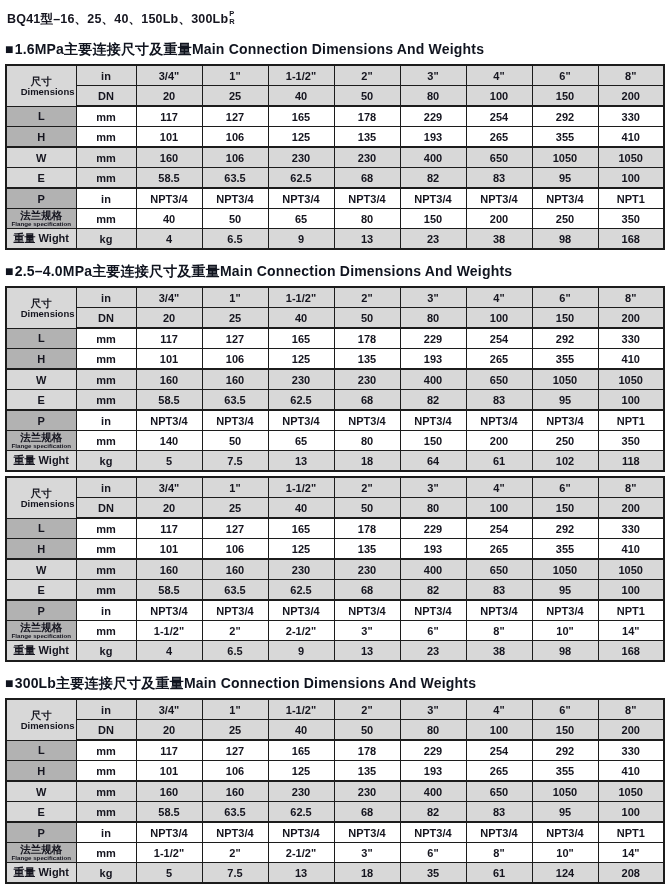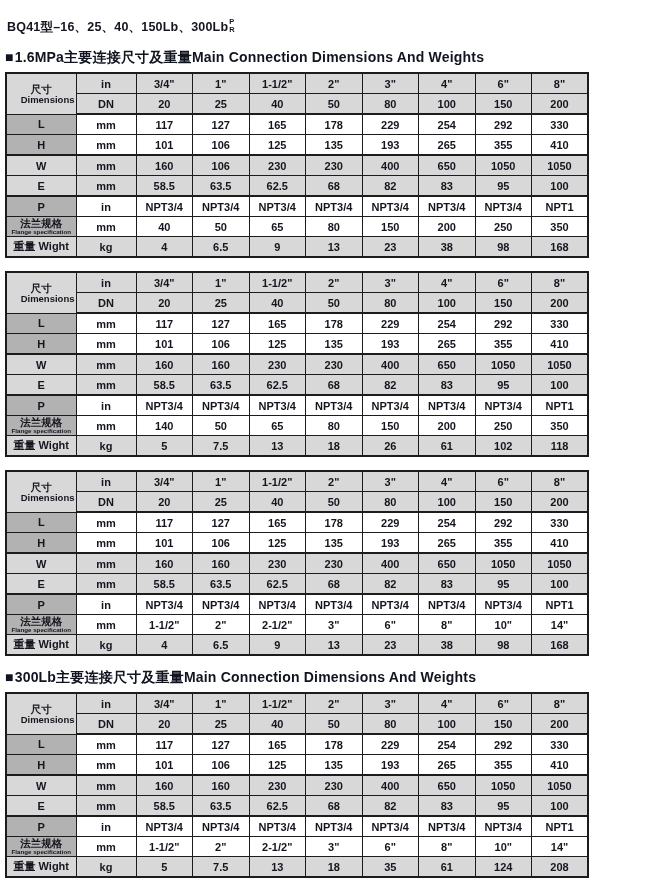--- a/index.html
+++ b/index.html
@@ -4,36 +4,36 @@
 <style>
   html,body{margin:0;padding:0;background:#ffffff;}
   body{
     width:670px;height:893px;
     font-family:"Liberation Sans","DejaVu Sans",sans-serif;
     color:#15151f;
     -webkit-font-smoothing:antialiased;
   }
   .page{padding:5px 5px 0 5px;}
   .doc-header{
-    font-size:12.5px;font-weight:bold;margin:14px 0 6px 2px;letter-spacing:.2px;
+    font-size:12.5px;font-weight:bold;margin:6px 0 6px 2px;letter-spacing:.2px;
     display:flex;align-items:flex-start;
   }
   .supsub{
     display:inline-flex;flex-direction:column;align-items:flex-start;
     font-size:7.5px;line-height:1.05;font-weight:bold;margin-left:1px;margin-top:-1px;
   }
   .section-title{
     font-size:14px;font-weight:bold;margin:13px 0 5px 0;color:#10141f;
     letter-spacing:.2px;
   }
   .section-title .sq{margin-right:1px;}
   .section-title .en{font-weight:700;}
   table.dims-table{
-    border-collapse:collapse;width:584px;table-layout:fixed;
-    border:2px solid #1c1c1c;margin-bottom:13px;
+    border-collapse:collapse;width:660px;table-layout:fixed;
+    border:2px solid #1c1c1c;margin-bottom:4px;
   }
   table.dims-table col.c-label{width:70px;}
   table.dims-table col.c-unit{width:60px;}
   table.dims-table td{
     border:1px solid #1c1c1c;height:19px;padding:0 1px;
     text-align:center;vertical-align:middle;
     font-size:11px;font-weight:bold;background:#ffffff;
     overflow:hidden;white-space:nowrap;
   }
   table.dims-table tr.shaded td{background:#d8d8d8;}
@@ -185,20 +185,23 @@
             <td>23</td>
             <td>38</td>
             <td>98</td>
             <td>168</td>
           </tr>
         </tbody>
       </table>
   </section>
 
   <section>
+    <div class="section-title">
+      <span class="sq">■</span><span>2.5–4.0MPa主要连接尺寸及重量</span><span class="en">Main Connection Dimensions And Weights</span>
+    </div>
     <table class="dims-table">
         <colgroup>
           <col class="c-label">
           <col class="c-unit">
           <col>
           <col>
           <col>
           <col>
           <col>
           <col>
@@ -307,21 +310,21 @@
             <td>250</td>
             <td>350</td>
           </tr>
           <tr class="shaded">
             <td class="label">重量 Wight</td>
             <td>kg</td>
             <td>5</td>
             <td>7.5</td>
             <td>13</td>
             <td>18</td>
-            <td>26</td>
+            <td>64</td>
             <td>61</td>
             <td>102</td>
             <td>118</td>
           </tr>
         </tbody>
       </table>
   </section>
 
   <section>
     <table class="dims-table">

